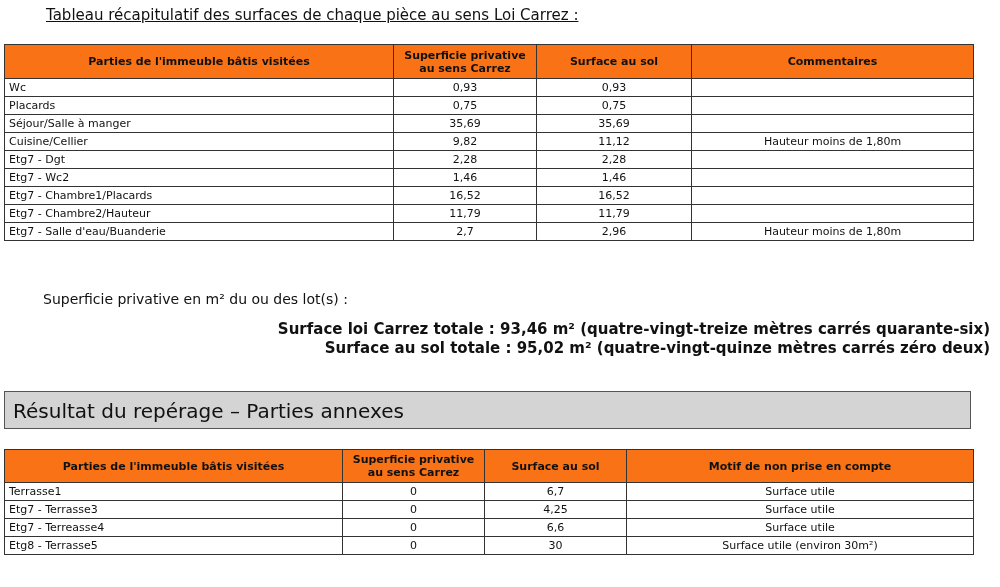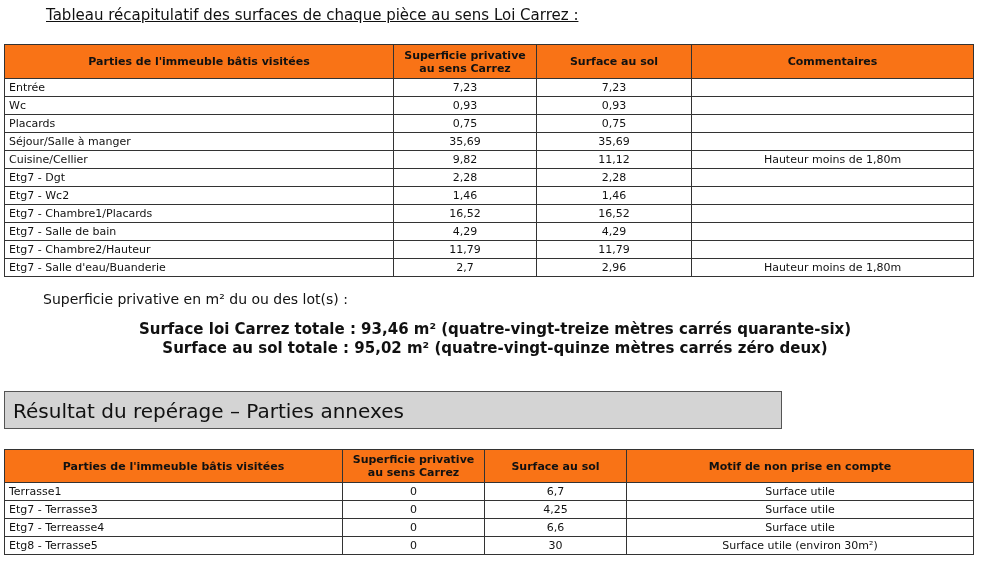--- a/index.html
+++ b/index.html
@@ -9,22 +9,22 @@
   table { border-collapse:collapse; position:absolute; font-size:11px; table-layout:fixed; }
   table th, table td { border:1px solid #333; padding:0 4px; height:17px; line-height:17px; }
   table th { background:#f97316; font-weight:bold; text-align:center; line-height:13px; font-size:11px; }
   td.c { text-align:center; }
   td.l { text-align:left; }
   #t1 { left:4px; top:44px; width:969px; }
   #t1 th { height:33px; }
   #t2 { left:4px; top:449px; width:969px; }
   #t2 th { height:32px; }
   .sub { position:absolute; left:43px; top:291px; font-size:14px; }
-  .tot { position:absolute; left:0; width:990px; text-align:center; font-size:15px; font-weight:bold; }
-  .section { position:absolute; left:4px; top:391px; width:778px; height:38px; background:#d4d4d4;
+  .tot { position:absolute; left:0; width:990px; text-align:right; font-size:15px; font-weight:bold; }
+  .section { position:absolute; left:4px; top:391px; width:967px; height:38px; background:#d4d4d4;
              border:1px solid #555; box-sizing:border-box; font-size:20px; line-height:38px; padding-left:8px; color:#111; }
 </style>
 </head>
 <body>
 
 <div class="title1">Tableau récapitulatif des surfaces de chaque pièce au sens Loi Carrez :</div>
 
 <table id="t1">
   <colgroup>
       <col style="width:389px">
@@ -34,26 +34,20 @@
     </colgroup>
   <thead>
     <tr>
       <th>Parties de l'immeuble bâtis visitées</th>
       <th>Superficie privative au sens Carrez</th>
       <th>Surface au sol</th>
       <th>Commentaires</th>
     </tr>
   </thead>
   <tbody>
-    <tr>
-        <td class="l">Entrée</td>
-        <td class="c">7,23</td>
-        <td class="c">7,23</td>
-        <td class="c"></td>
-      </tr>
     <tr>
         <td class="l">Wc</td>
         <td class="c">0,93</td>
         <td class="c">0,93</td>
         <td class="c"></td>
       </tr>
     <tr>
         <td class="l">Placards</td>
         <td class="c">0,75</td>
         <td class="c">0,75</td>
@@ -80,26 +74,20 @@
     <tr>
         <td class="l">Etg7 - Wc2</td>
         <td class="c">1,46</td>
         <td class="c">1,46</td>
         <td class="c"></td>
       </tr>
     <tr>
         <td class="l">Etg7 - Chambre1/Placards</td>
         <td class="c">16,52</td>
         <td class="c">16,52</td>
-        <td class="c"></td>
-      </tr>
-    <tr>
-        <td class="l">Etg7 - Salle de bain</td>
-        <td class="c">4,29</td>
-        <td class="c">4,29</td>
         <td class="c"></td>
       </tr>
     <tr>
         <td class="l">Etg7 - Chambre2/Hauteur</td>
         <td class="c">11,79</td>
         <td class="c">11,79</td>
         <td class="c"></td>
       </tr>
     <tr>
         <td class="l">Etg7 - Salle d'eau/Buanderie</td>

